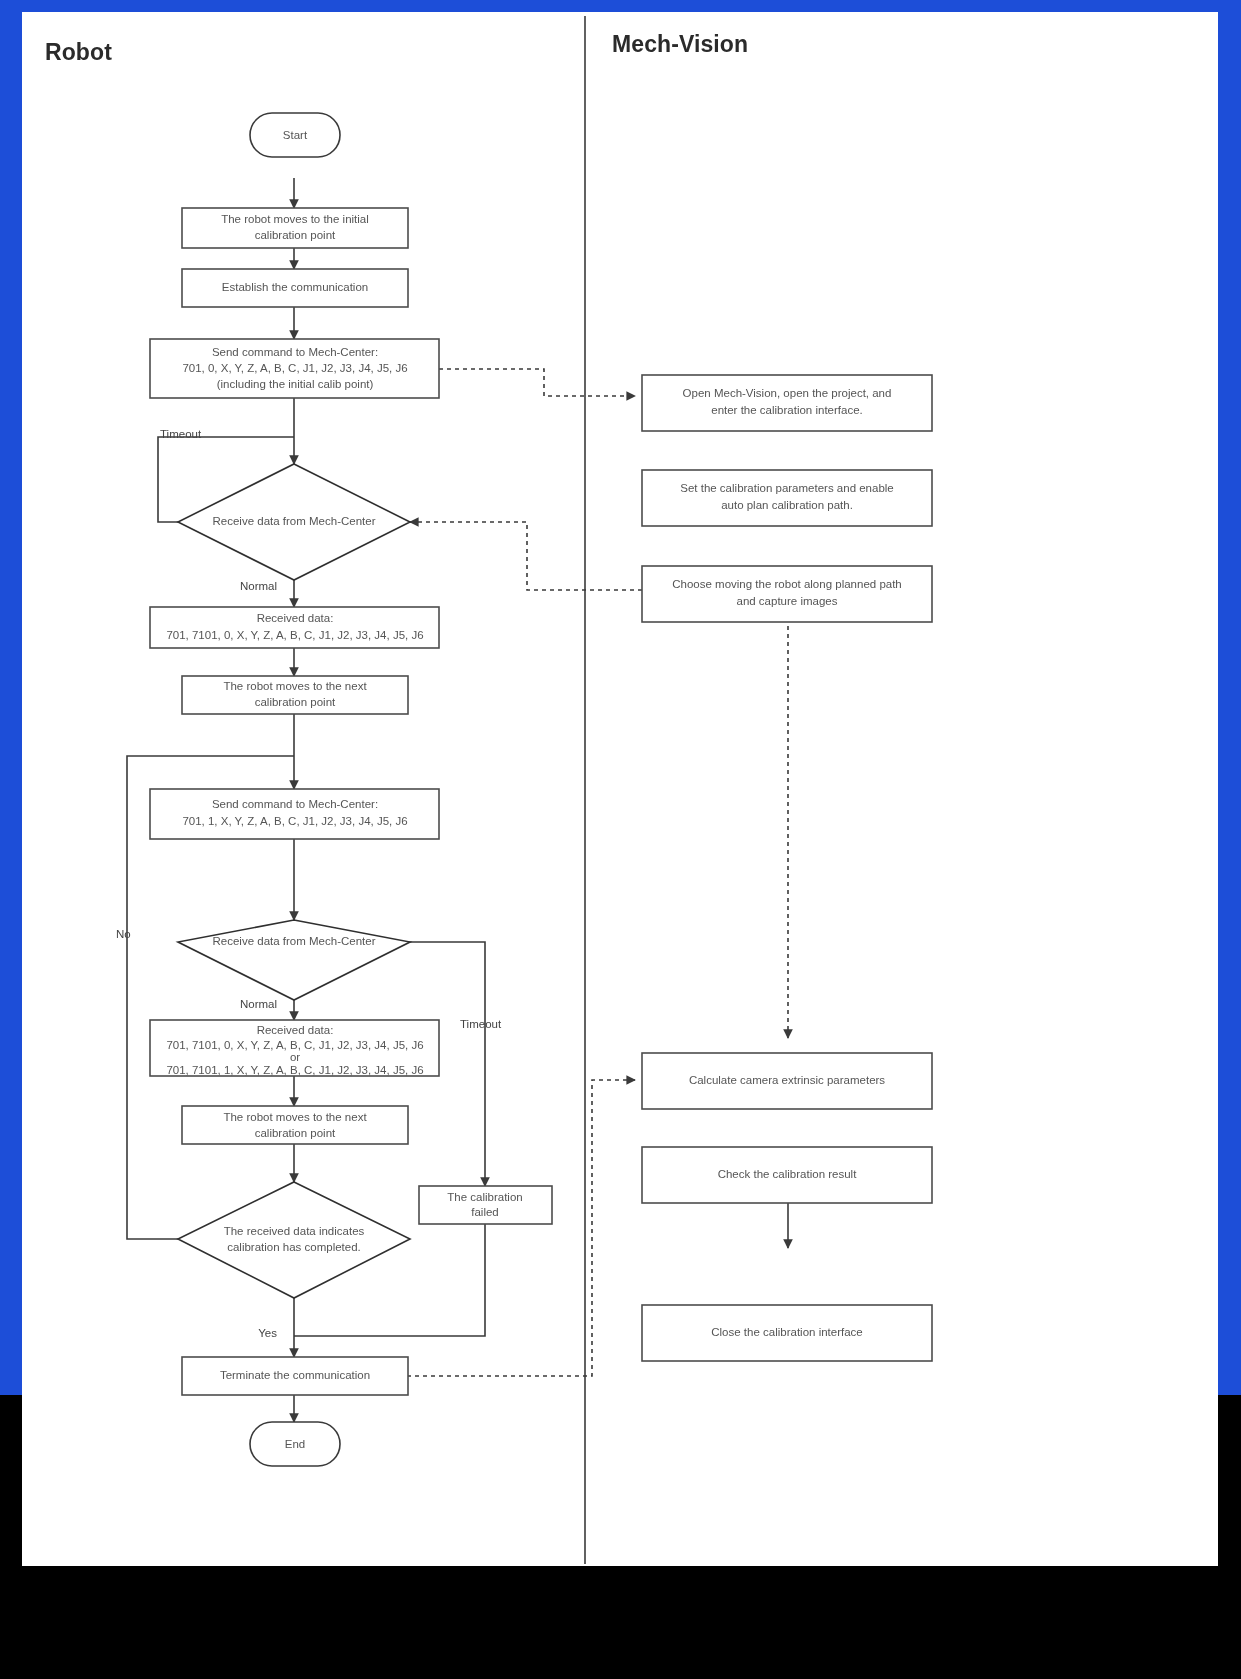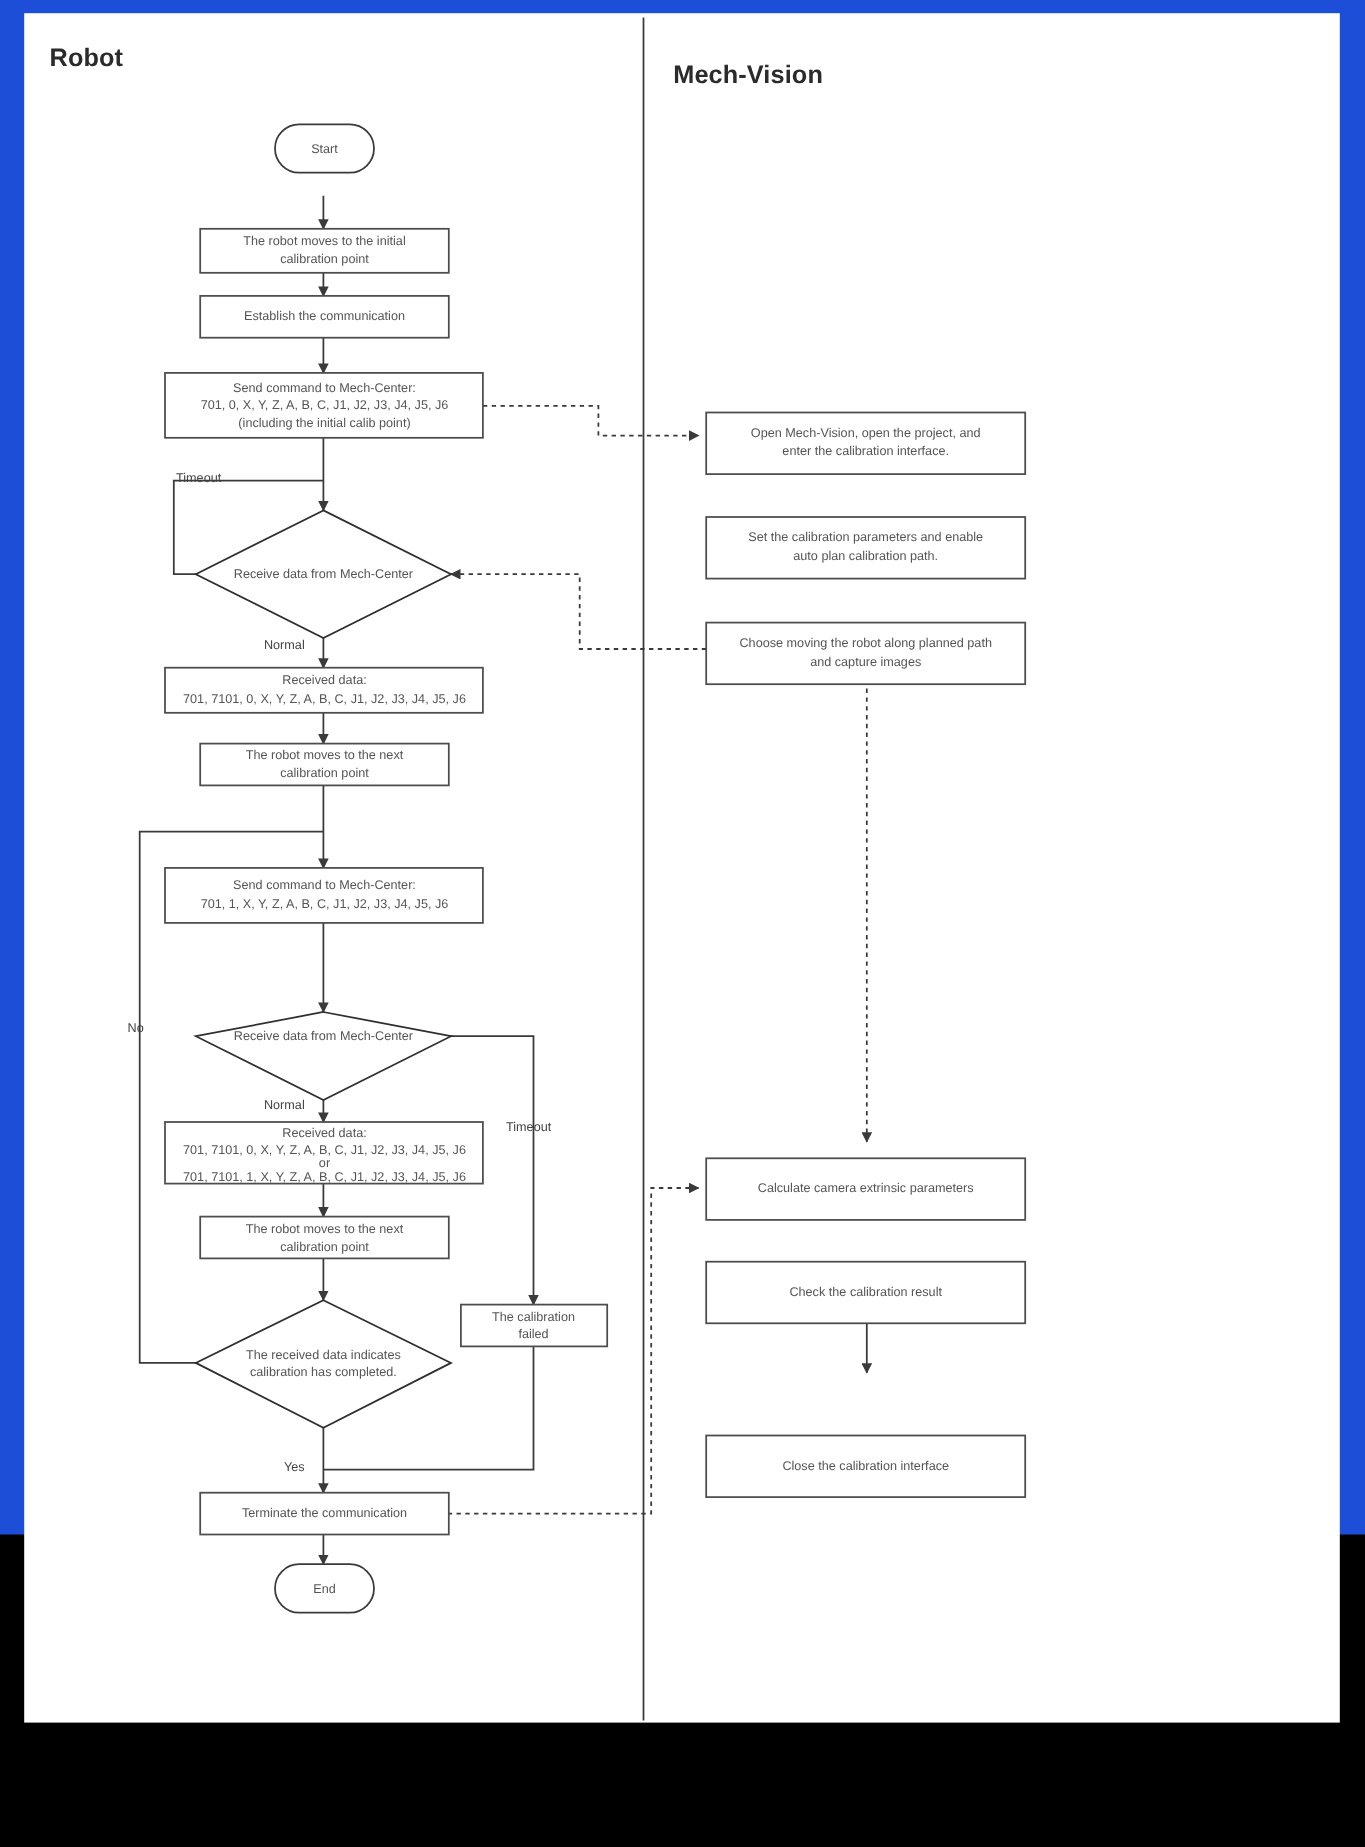--- a/index.html
+++ b/index.html
@@ -31,21 +31,21 @@
   }
   .lane-title {
     position: absolute;
     font-size: 23px;
     font-weight: bold;
     color: #2b2b2b;
     letter-spacing: 0.1px;
     white-space: nowrap;
   }
   #title-robot { left: 23px; top: 27px; }
-  #title-mv    { left: 590px; top: 42px; }
+  #title-mv    { left: 590px; top: 19px; }
   svg#flow {
     position: absolute;
     left: 0; top: 0;
     width: 1196px;
     height: 1554px;
   }
   .node-rect {
     fill: #ffffff;
     stroke: #4d4d4d;
     stroke-width: 1.6;

